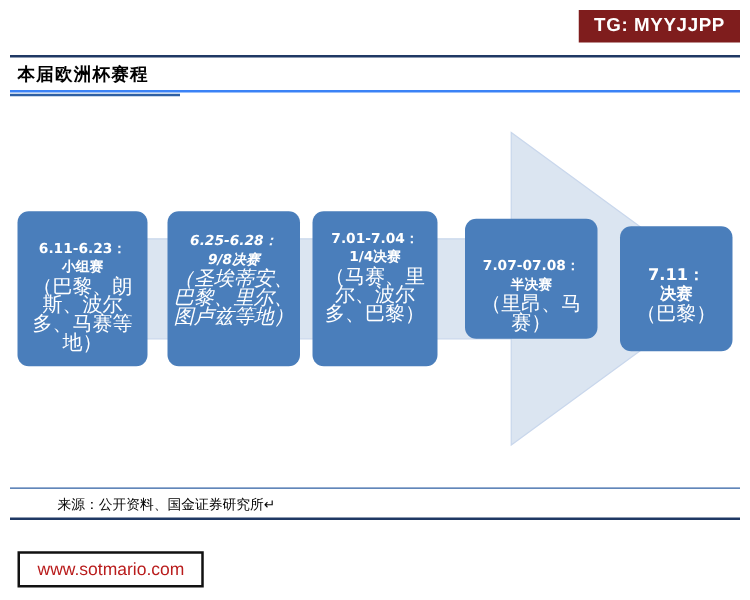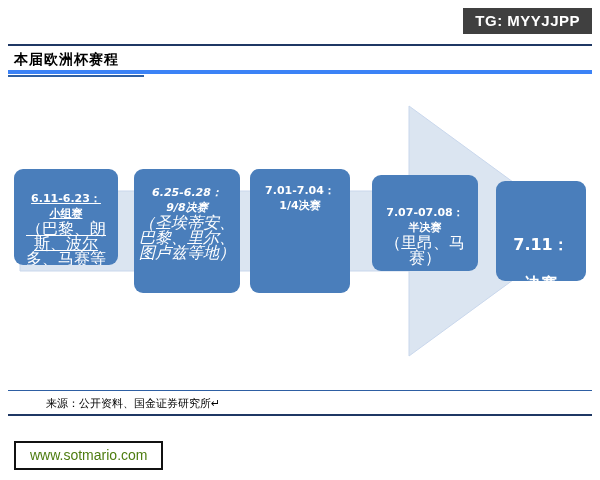--- a/index.html
+++ b/index.html
@@ -13,39 +13,39 @@
     font-family: "Liberation Sans", sans-serif;
     position: relative;
     overflow: hidden;
   }
 
   
   .tg-tag {
     position: absolute;
     top: 8px;
     right: 8px;
-    background: #404040;
+    background: #7f1d1d;
     color: #ffffff;
     font-family: "Liberation Sans", sans-serif;
     font-size: 15px;
     font-weight: bold;
     letter-spacing: 0.5px;
     padding: 5px 12px 6px 12px;
     line-height: 1;
     z-index: 30;
   }
 
   
   .site-tag {
     position: absolute;
     left: 14px;
     bottom: 10px;
     background: #ffffff;
     border: 2px solid #111111;
-    color: #4d7c0f;
+    color: #b91c1c;
     font-family: "Liberation Sans", sans-serif;
     font-size: 14px;
     padding: 5px 14px 6px 14px;
     line-height: 1;
     z-index: 30;
   }
 
   
   .figure {
     position: absolute;
@@ -56,21 +56,21 @@
     background: #ffffff;
   }
 
   .title-bar {
     position: absolute;
     left: 0;
     top: 0;
     width: 584px;
     height: 30px;
     border-top: 2px solid #1f3864;
-    border-bottom: 4px solid #3b82f6;
+    border-bottom: 2px solid #3b82f6;
     box-sizing: border-box;
   }
   .title-text {
     position: absolute;
     left: 6px;
     top: 5px;
     font-family: "DejaVu Sans", "Liberation Sans", sans-serif;
     font-size: 14px;
     font-weight: bold;
     color: #000000;
@@ -121,27 +121,27 @@
     font-weight: bold;
     line-height: 15px;
     padding: 0 4px;
   }
   .card .sub {
     display: block;
     font-size: 16px;
     line-height: 15px;
     padding: 0 5px;
   }
-  .card.c1 { left: 0px;   width: 104px; height: 96px; padding-top: 22px; text-decoration: underline; }
+  .card.c1 { left: 0px;   width: 104px; height: 124px; padding-top: 22px; }
   .card.c2 { left: 120px; width: 106px; height: 124px; padding-top: 16px; font-style: italic; }
   .card.c3 { left: 236px; width: 100px; height: 124px; padding-top: 14px; }
   .card.c4 { left: 358px; width: 106px; height: 96px; top: 6px; padding-top: 30px; }
   .card.c5 { left: 482px; width: 90px;  height: 100px; top: 12px; padding-top: 32px; }
 
-  .card.c5 .head { font-size: 16px; margin-top: 24px; }
+  .card.c5 .head { font-size: 13px; }
   .card.c4 .head { font-size: 11px; }
 
   .inline-head { white-space: nowrap; }
 
   
   .source-bar {
     position: absolute;
     left: 0;
     bottom: 0;
     width: 584px;
@@ -189,20 +189,21 @@
 
     <div class="card c2">
       <span class="head inline-head">6.25-6.28：</span>
       <span class="head">9/8决赛</span>
       <span class="sub">（圣埃蒂安、巴黎、里尔、图卢兹等地）</span>
     </div>
 
     <div class="card c3">
       <span class="head inline-head">7.01-7.04：</span>
       <span class="head">1/4决赛</span>
+      <span class="sub">（马赛、里尔、波尔多、巴黎）</span>
     </div>
 
     <div class="card c4">
       <span class="head inline-head">7.07-07.08：</span>
       <span class="head">半决赛</span>
       <span class="sub">（里昂、马赛）</span>
     </div>
 
     <div class="card c5">
       <span class="head inline-head">7.11：</span>

